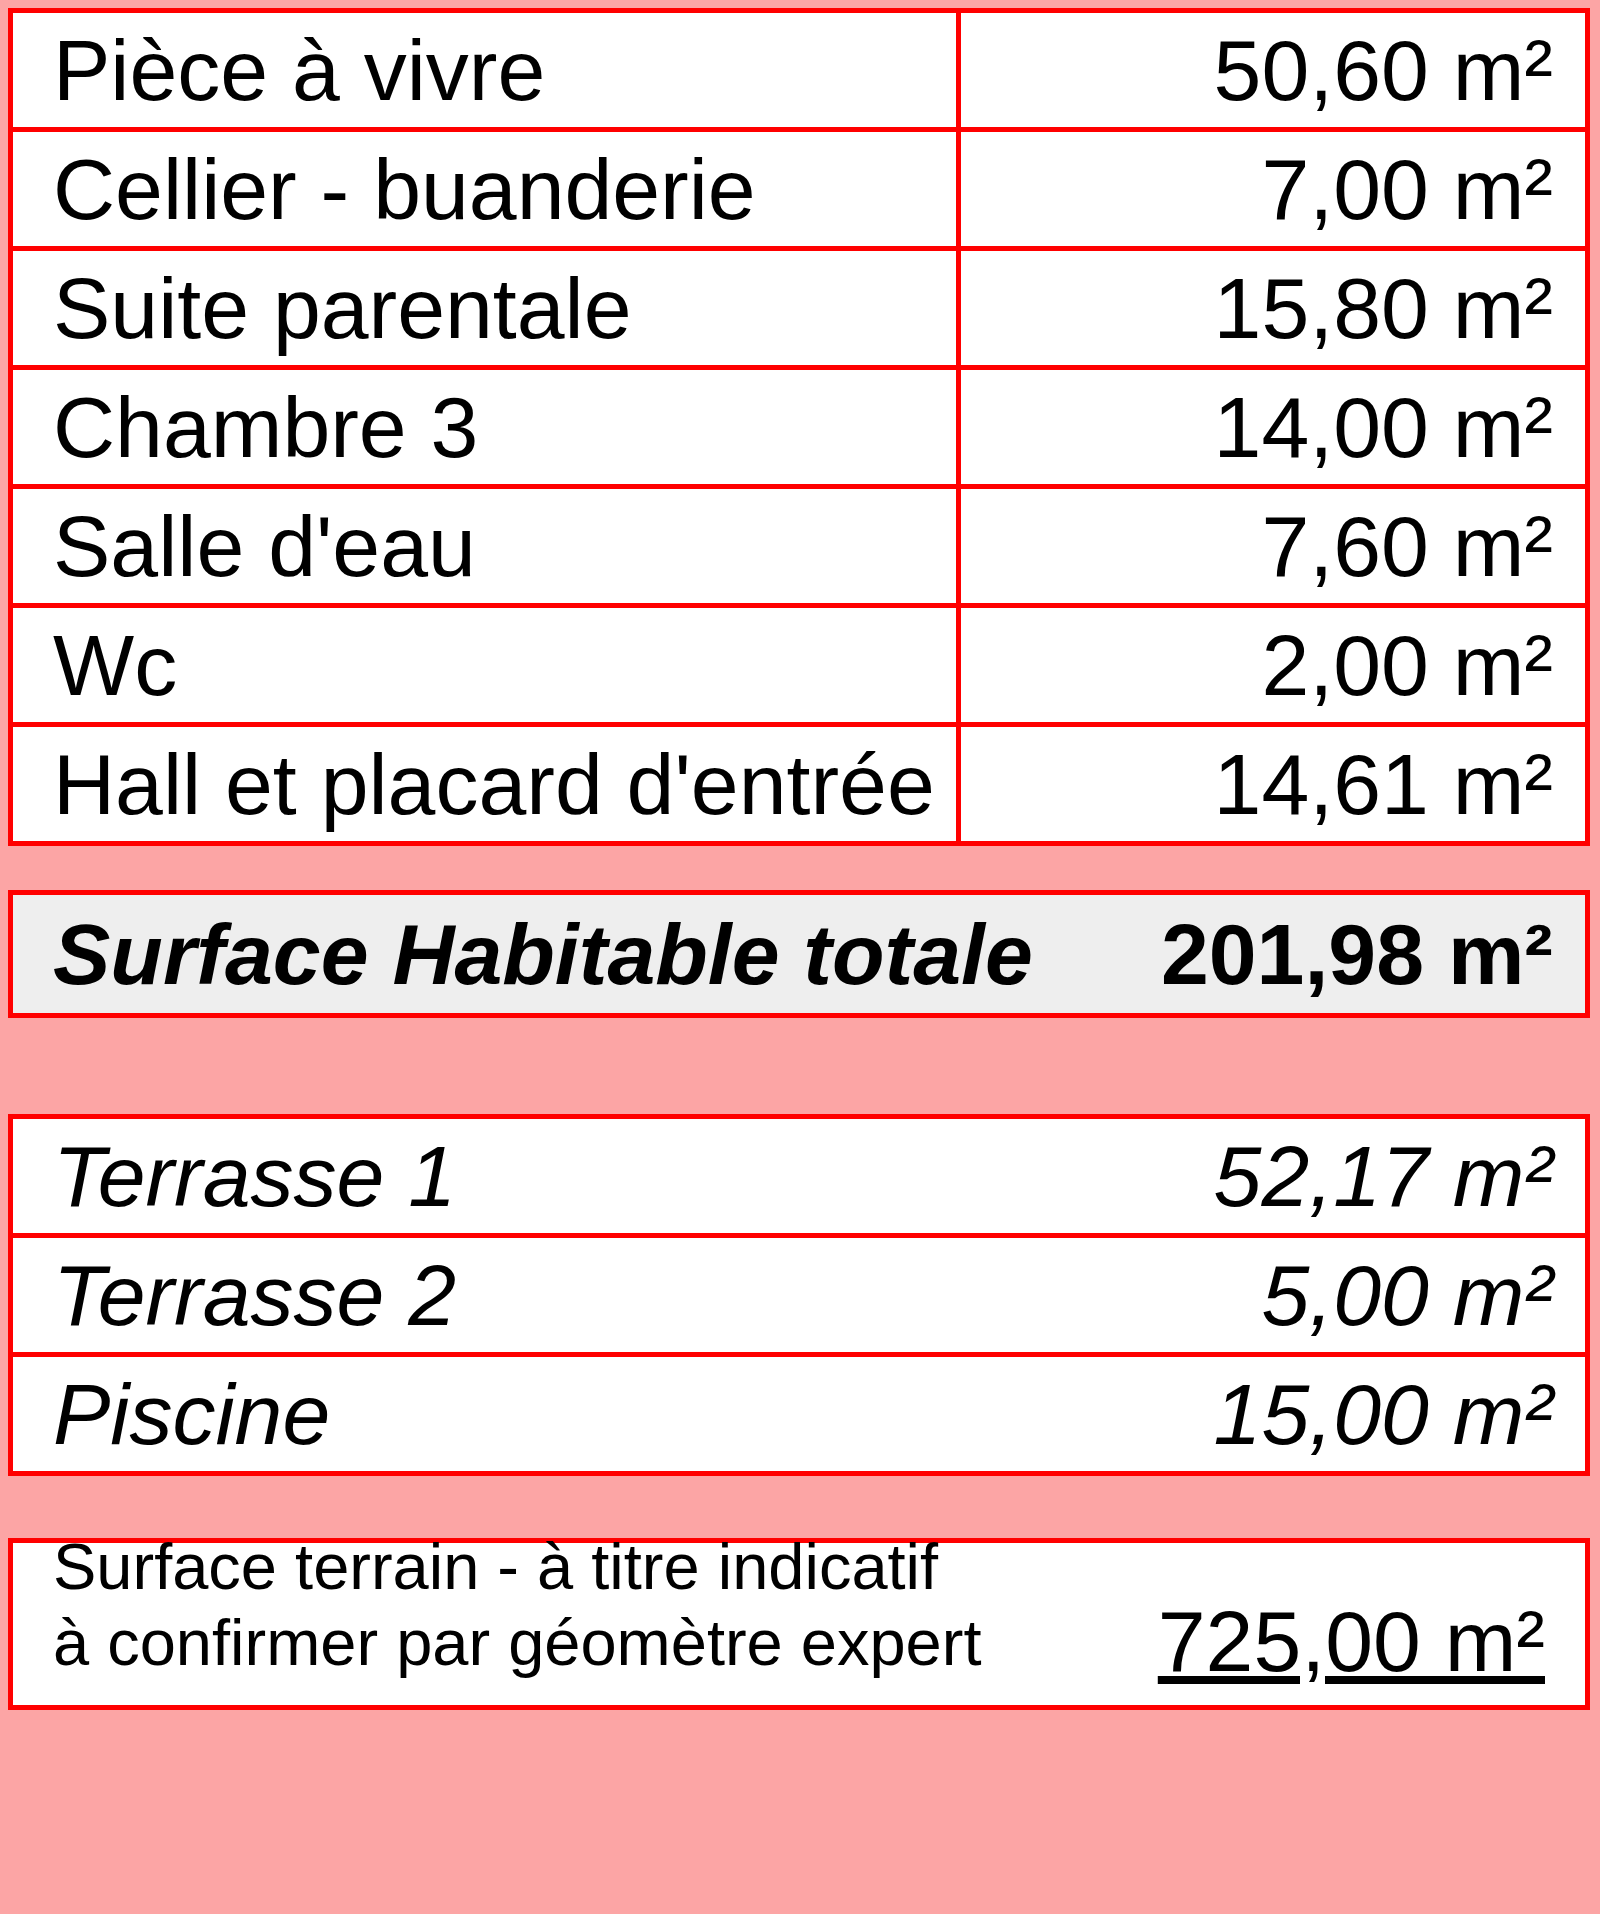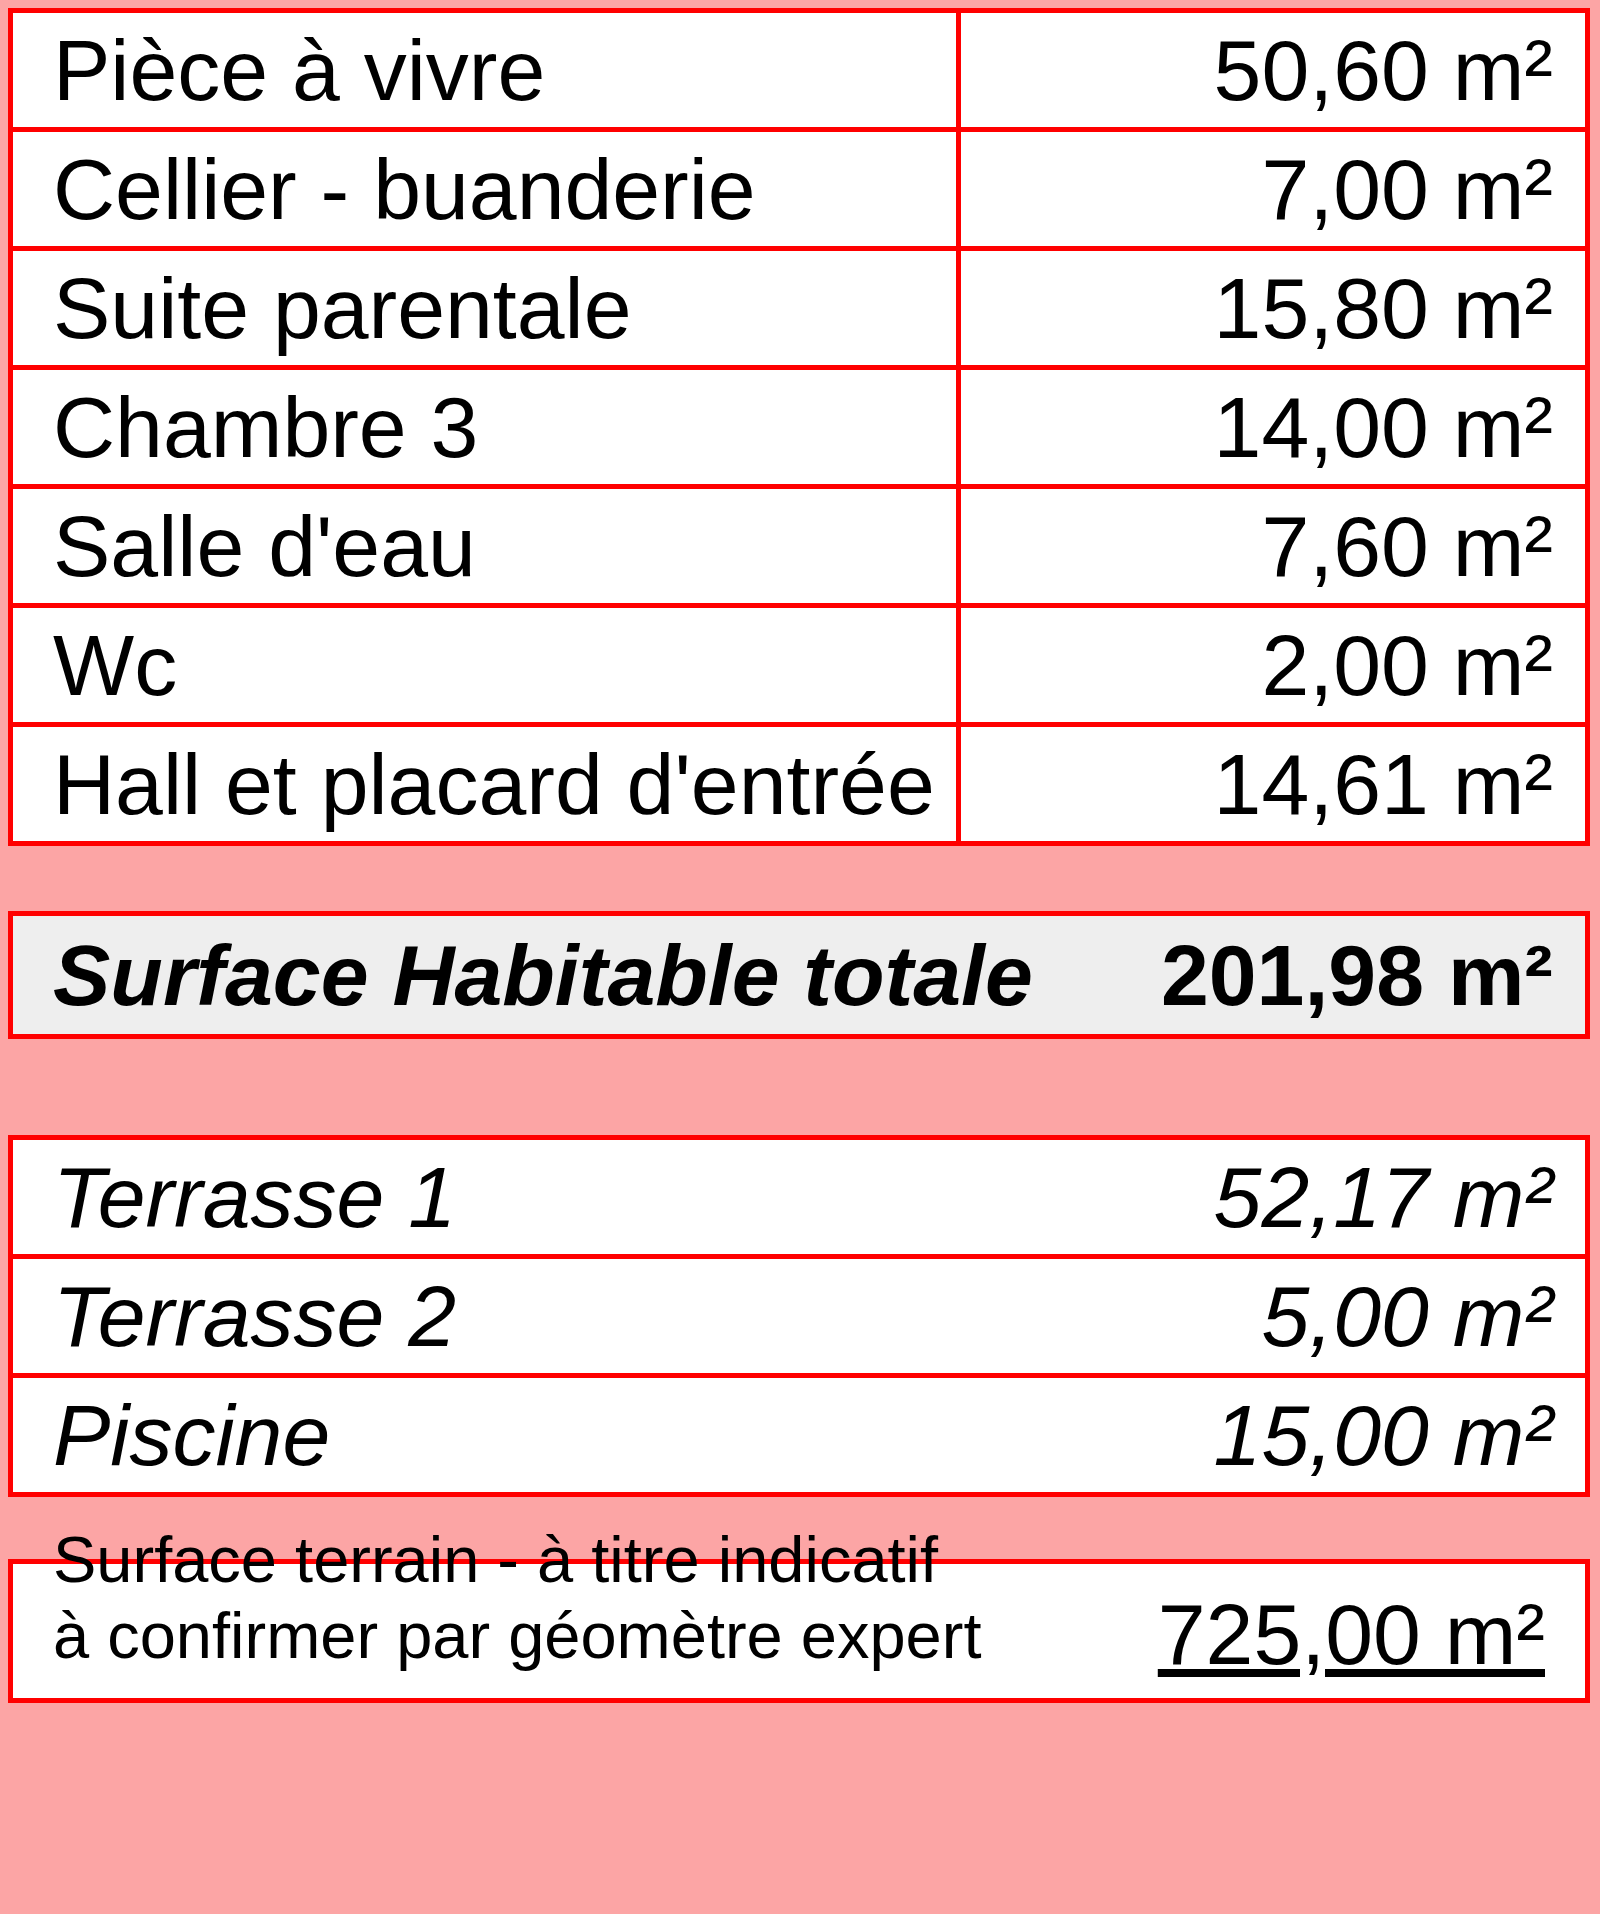--- a/index.html
+++ b/index.html
@@ -48,21 +48,21 @@
   .row-flex {
     display: flex;
     justify-content: space-between;
     align-items: center;
     padding: 0 32px 0 40px;
     font-style: italic;
   }
 
   
   .total-row {
-    margin-top: 65px;
+    margin-top: 44px;
     width: 1582px;
     height: 128px;
     border: 5px solid #ff0000;
     background: #eeeeee;
     display: flex;
     justify-content: space-between;
     align-items: center;
     padding: 0 32px 0 40px;
     font-size: 86px;
     font-weight: bold;
@@ -70,21 +70,21 @@
   }
   .total-label { font-style: italic; }
 
   
   .ext-wrap  { margin-top: 96px; }
 
   
   .land-box {
     margin-top: 62px;
     width: 1582px;
-    height: 144px;
+    height: 172px;
     border: 5px solid #ff0000;
     background: #ffffff;
     display: flex;
     justify-content: space-between;
     align-items: flex-end;
     padding: 16px 40px 24px 40px;
     white-space: nowrap;
   }
   .land-text {
     font-size: 65px;

